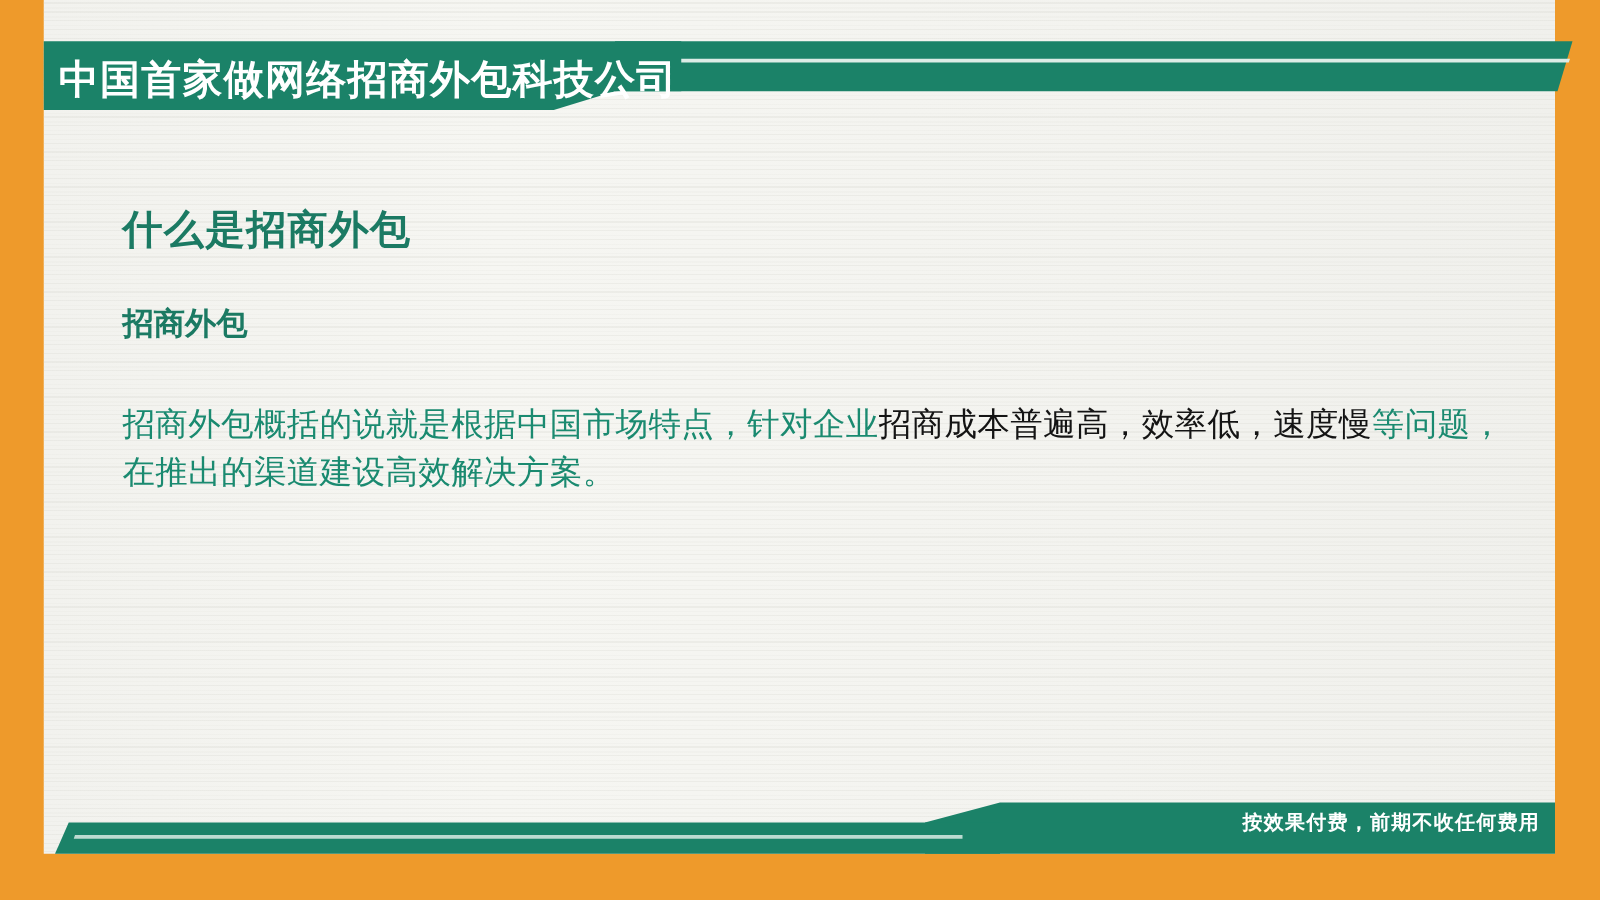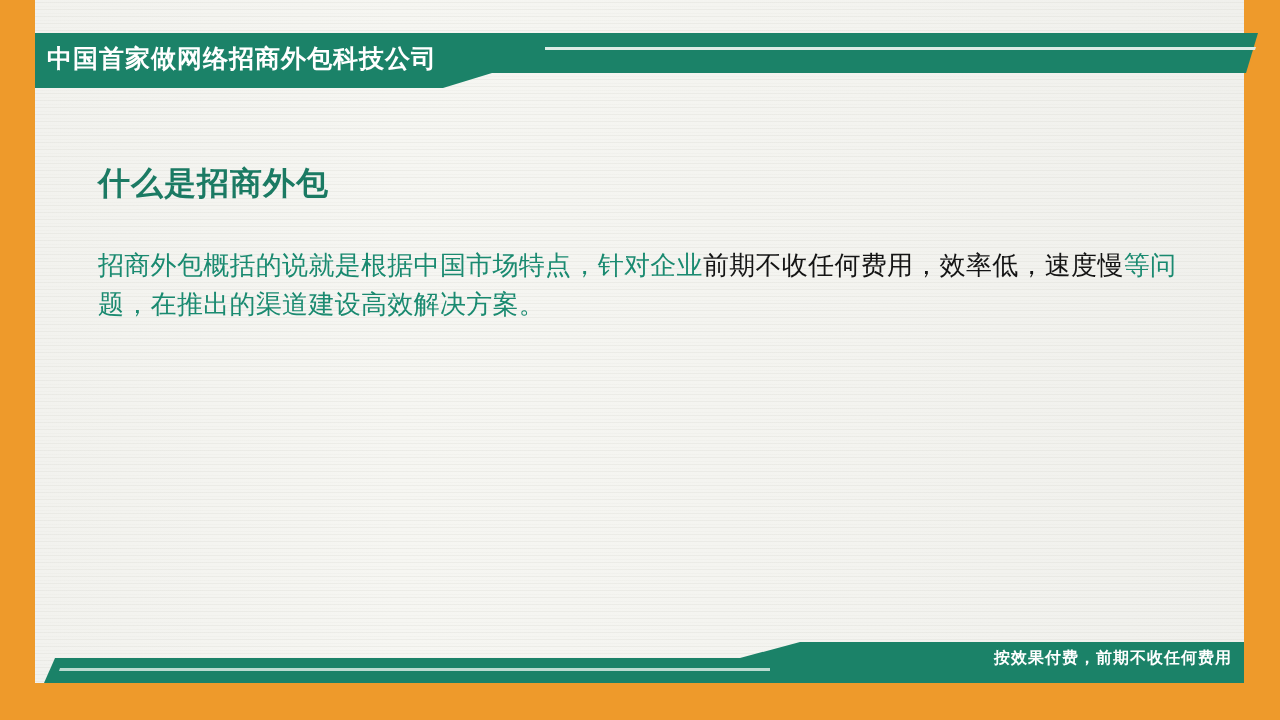--- a/index.html
+++ b/index.html
@@ -49,21 +49,21 @@
     width: 1280px;
     height: 64px;
     pointer-events: none;
   }
   #header-band svg { display: block; }
 
   #header-title {
     position: absolute;
     left: 47px;
     top: 42px;
-    font-size: 25px;
+    font-size: 32px;
     font-weight: bold;
     color: #ffffff;
     letter-spacing: 1px;
     white-space: nowrap;
     z-index: 5;
   }
 
   
   #content {
     position: absolute;
@@ -144,23 +144,24 @@
 
       <polygon points="545,19 1256,19 1255,22 545,22" fill="#dcece6"></polygon>
     </svg>
   </div>
   <div id="header-title">中国首家做网络招商外包科技公司</div>
 
   <div id="content">
 
     <h1 id="slide-title">什么是招商外包</h1>
 
+    <div id="subhead">招商外包</div>
 
 
-    <p class="para" id="para2"><span>招商外包概括的说就是根据中国市场特点，针对企业</span><span class="dark">前期不收任何费用，效率低，速度慢</span><span>等问题，在推出的渠道建设高效解决方案。</span></p>
+    <p class="para" id="para2"><span>招商外包概括的说就是根据中国市场特点，针对企业</span><span class="dark">招商成本普遍高，效率低，速度慢</span><span>等问题，在推出的渠道建设高效解决方案。</span></p>
 
   </div>
 
   <div id="footer-band">
     <svg width="1280" height="56" viewBox="0 0 1280 56" xmlns="http://www.w3.org/2000/svg">
 
       <polygon points="800,10 1244,10 1244,51 740,51 740,26" fill="#1b8268"></polygon>
 
       <polygon points="55,26 800,26 800,51 44,51" fill="#1b8268"></polygon>
 

